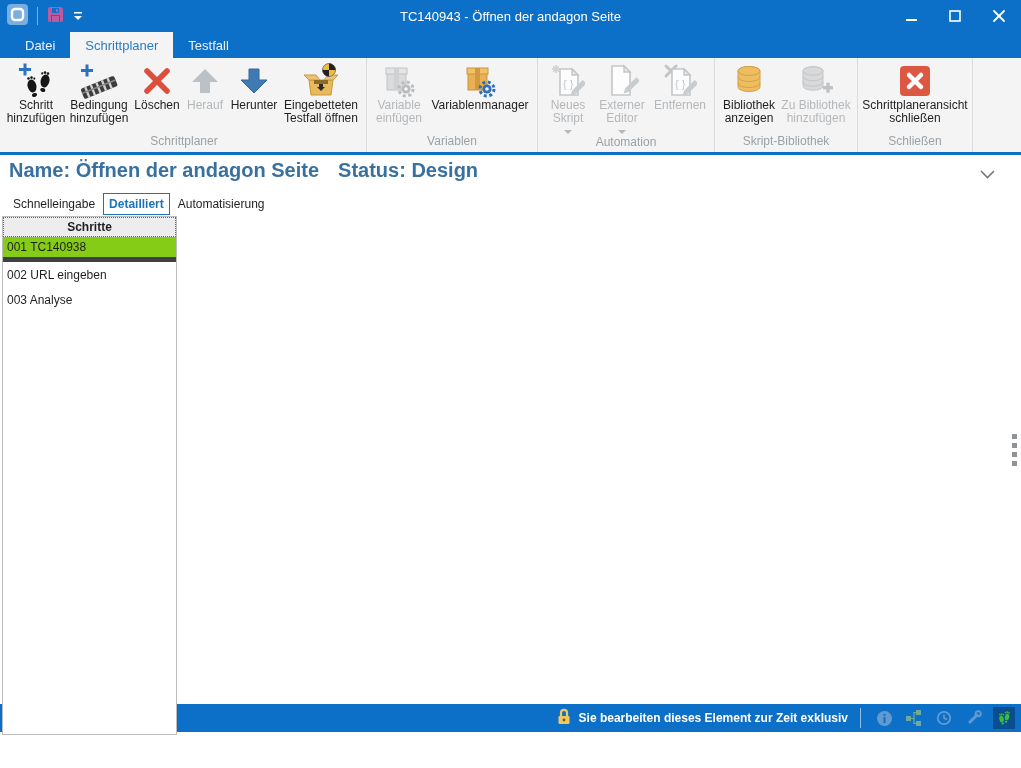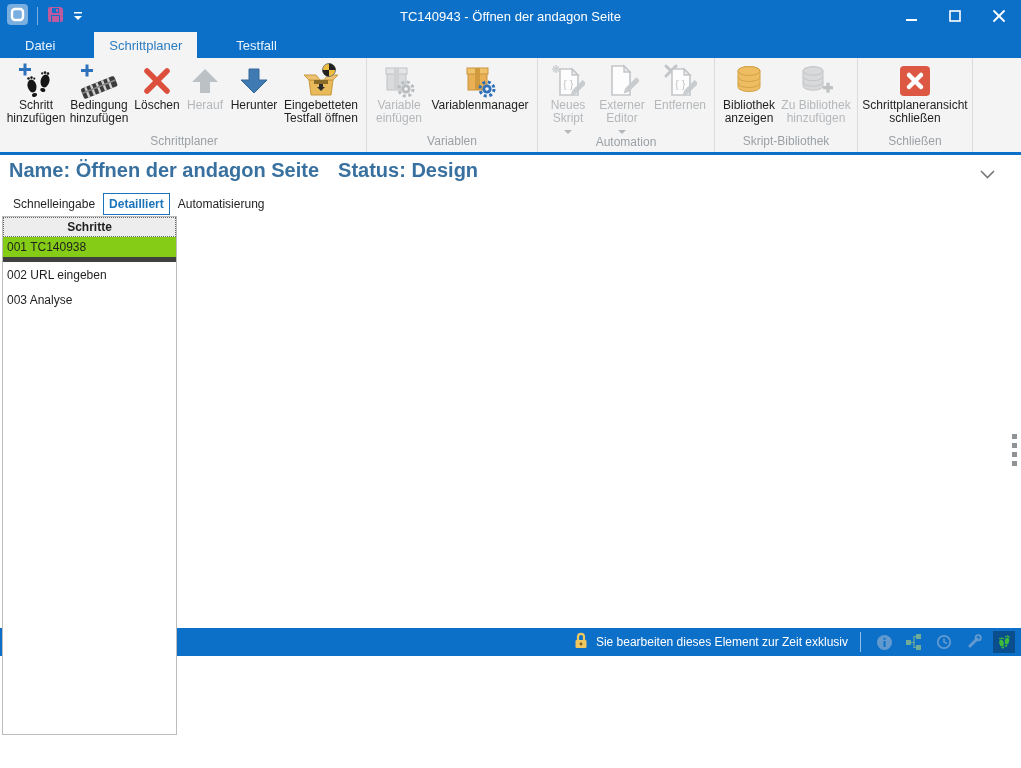--- a/index.html
+++ b/index.html
@@ -1,29 +1,29 @@
 <!DOCTYPE html>
 <html><head>
 <meta charset="utf-8">
 <style>
   * { box-sizing: border-box; margin: 0; padding: 0; }
   html,body { width:1021px; height:768px; overflow:hidden; }
   body { font-family:"Liberation Sans", sans-serif; background:#fff; color:#1f1f1f; }
-  .app { width:1021px; height:656px; display:flex; flex-direction:column;border-radius:30px; }
+  .app { width:1021px; height:732px; display:flex; flex-direction:column;border-radius:30px; }
 
   
   .titlebar { height:32px; background:#0d70c8; color:#fff; display:flex; align-items:center; position:relative; flex:0 0 auto; }
   .qat { display:flex; align-items:center; gap:9px; padding-left:7px; z-index:2; }
   .qat-sep { width:1px; height:18px; background:rgba(255,255,255,.45); }
   .win-title { position:absolute; left:0; right:0; text-align:center; font-size:13px; z-index:1; }
   .winctl { margin-left:auto; display:flex; z-index:2; }
   .wbtn { width:44px; height:32px; display:flex; align-items:center; justify-content:center; }
 
   
-  .tabrow { height:26px; background:#0d70c8; display:flex; align-items:stretch; padding-left:10px; flex:0 0 auto;gap:24px; }
+  .tabrow { height:26px; background:#0d70c8; display:flex; align-items:stretch; padding-left:10px; flex:0 0 auto; }
   .rtab { color:#eaf2fb; font-size:13px; padding:0 15px; display:flex; align-items:center; }
   .rtab.active { background:#f4f4f4; color:#2a7cc1; }
 
   
   .ribbon { height:97px; background:#f4f4f4; display:flex; border-bottom:3px solid #0d70c8; padding-left:2px; flex:0 0 auto; }
   .rgroup { display:flex; flex-direction:column; border-right:1px solid #dadbdc; padding:0 4px; }
   .rbtns { display:flex; flex:1; align-items:flex-start; }
   .rbtn { display:flex; flex-direction:column; align-items:center; padding-top:4px; font-size:12px; line-height:13px; text-align:center; color:#1f1f1f; height:100%; }
   .rbtn .icn { height:37px; display:flex; align-items:center; justify-content:center; }
   .rbtn.disabled { color:#b4b8bb; }
@@ -50,21 +50,21 @@
   .fcombo { width:387px; height:19px; border:1px solid #9aa0a4; background:#fff; display:flex; align-items:stretch; }
   .fcombo .cval { flex:1; display:flex; align-items:center; padding:0 4px; }
   .fcombo .cbtn { width:17px; background:#e9e9e9; border-left:1px solid #b3b3b3; display:flex; align-items:center; justify-content:center; }
 
   .splitter { position:absolute; right:4px; top:279px; display:flex; flex-direction:column; gap:4px; }
   .splitter i { width:5px; height:5px; background:#8f9396; display:block; }
 
   
   .statusbar { height:28px; background:#0d70c8; color:#fff; display:flex; align-items:center; font-size:12px; padding:12px 6px; flex:0 0 auto; }
   .sb-left { display:flex; align-items:center; gap:7px; }
-  .sb-right { margin-left:auto; display:flex; align-items:center; gap:8px; }
+  .sb-right { margin-left:auto; display:flex; align-items:center; gap:8px;font-weight:bold; }
   .sb-sep { width:1px; height:20px; background:rgba(255,255,255,.55); margin:0 4px; }
   .sb-ico { width:22px; height:22px; display:flex; align-items:center; justify-content:center; opacity:.75; }
   .sb-ico.active { opacity:1; background:#0a4e8e; }
 </style>
 </head>
 <body>
 
 <div class="app">
 
   <div class="titlebar">

